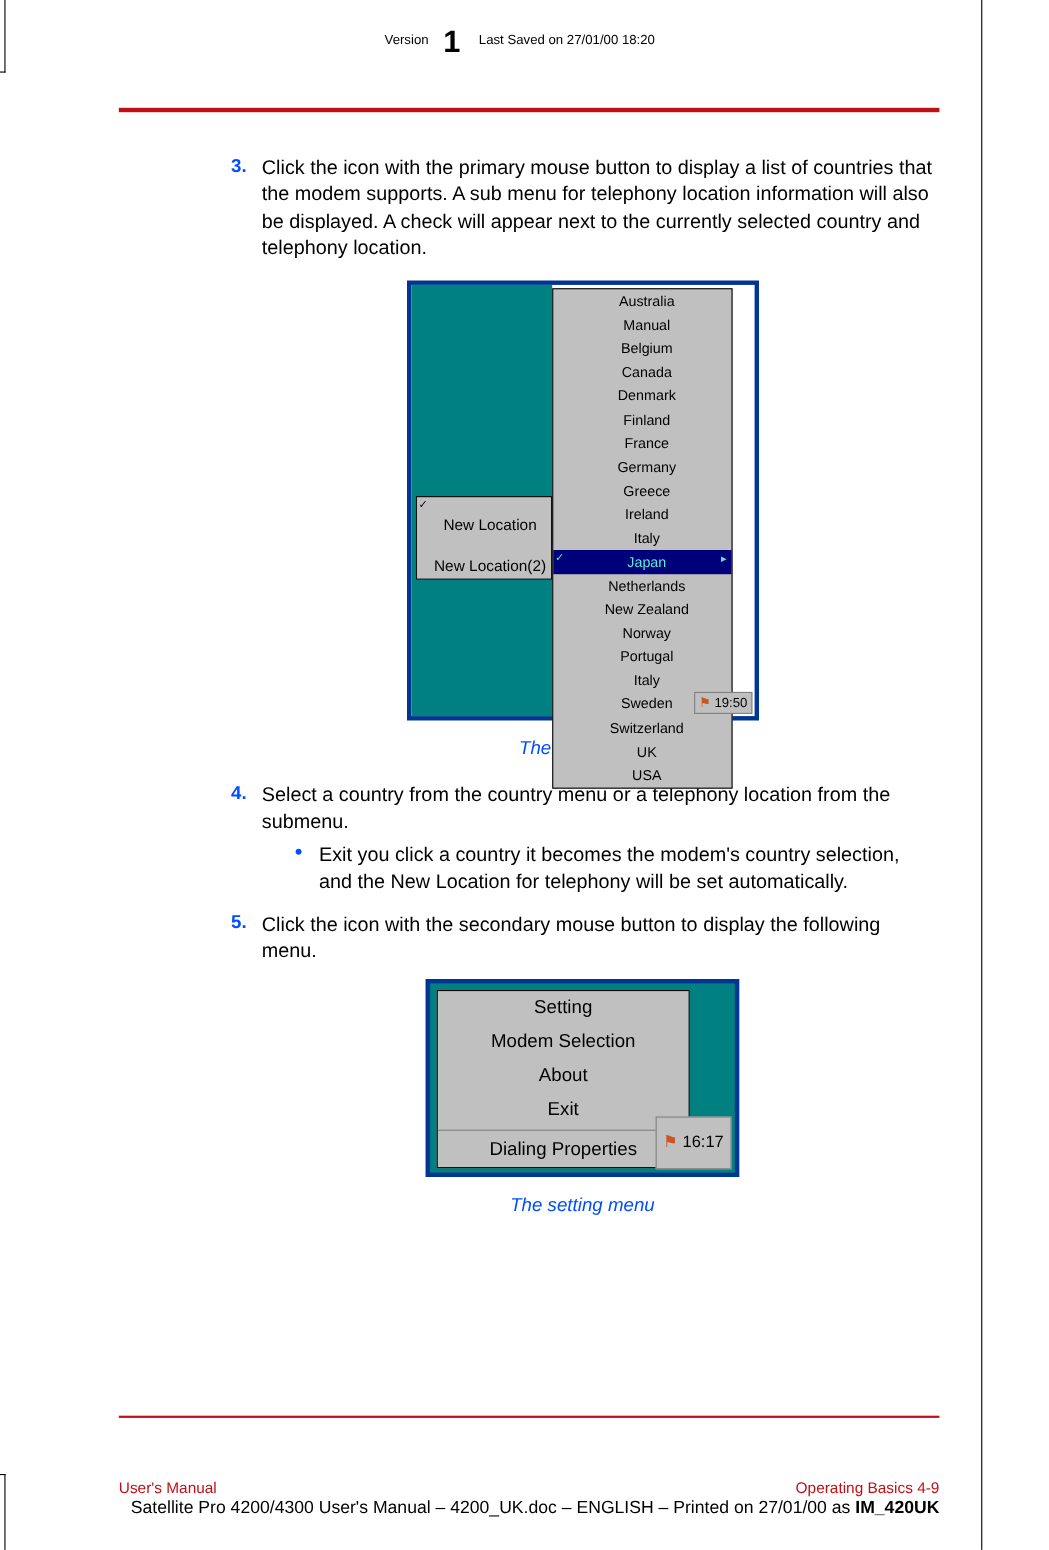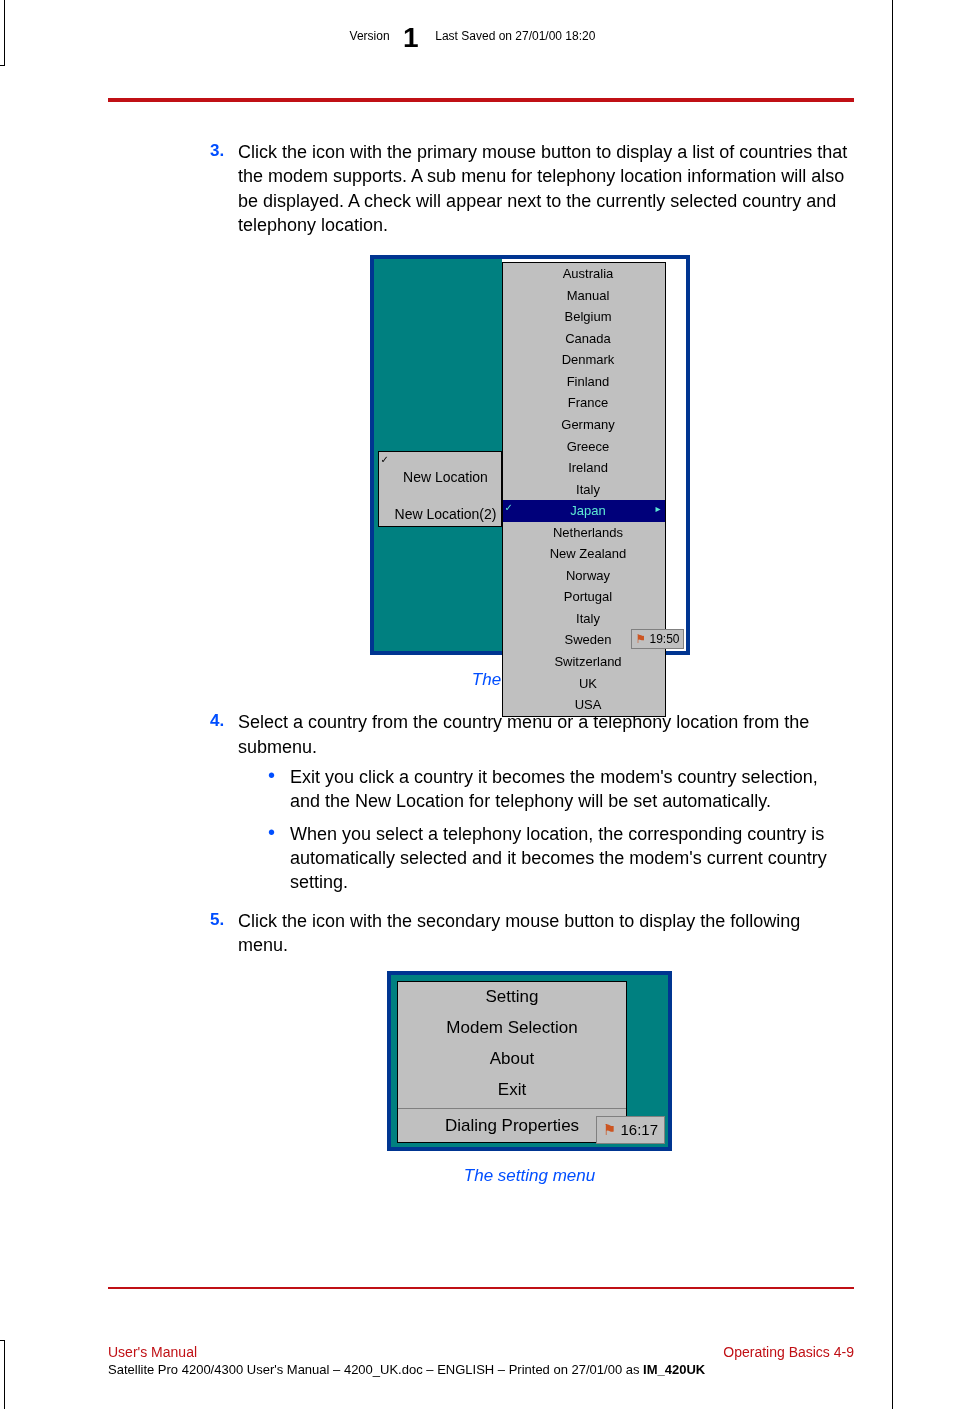--- a/index.html
+++ b/index.html
@@ -41,26 +41,26 @@
 
   ul.bullets { list-style: none; margin: 6px 0 0 30px; }
   ul.bullets li { position: relative; padding-left: 22px; margin-bottom: 8px; }
   ul.bullets li::before { content: "•"; color: #004eff; position: absolute; left: 0; top: 0; font-size: 20px; line-height: 1; }
 
   .figure2-wrap { text-align: center; margin: 14px 0 4px; }
   .figure2 { display: inline-block; width: 285px; border: 4px solid #003591; background: #008080; position: relative; height: 180px; }
   .menu2 { position: absolute; left: 6px; top: 6px; width: 230px; background: #c0c0c0; border: 1px solid #000; font-size: 17px; }
   .menu2 div { padding: 4px 12px; color: #000; }
   .menu2 .sep { border-top: 1px solid #808080; margin: 2px 0; padding: 0; height: 0; }
-  .fig2-task { position: absolute; right: 3px; bottom: 3px; font-size: 15px; background: #c0c0c0; padding: 3px 6px; border: 1px solid #808080; }
+  .fig2-task { position: absolute; right: 3px; bottom: 3px; font-size: 15px; background: #c0c0c0; padding: 13px 6px; border: 1px solid #808080; }
   .fig2-task .icon { color: #c52; }
 
   .red-hr-bottom { position: absolute; left: 108px; right: 100px; top: 1287px; height: 2px; background: #c01015; }
   .footer { position: absolute; left: 108px; right: 100px; top: 1296px; display: flex; justify-content: space-between; color: #c01015; font-size: 14px; margin-top: 48px; }
-  .footfoot { position: absolute; left: 108px; right: 116px; top: 1362px; text-align: left; font-size: 13px; color: #000; }
+  .footfoot { position: absolute; left: 108px; right: 100px; top: 1362px; text-align: right; font-size: 16px; color: #000; }
   .footfoot b { font-weight: bold; }
 </style>
 </head>
 <body>
 
 <div class="page-crop-top"></div>
 <div class="page-crop-bottom"></div>
 <div class="page-crop-right"></div>
 
 <div class="header">
@@ -117,21 +117,20 @@
     </div>
   </div>
   <div class="caption">The country list</div>
 
   <div class="ol-item">
     <div class="ol-num">4.</div>
     <div class="ol-body">
       <span>Select a country from the country menu or a telephony location from the submenu.</span>
       <ul class="bullets">
         <li>Exit you click a country it becomes the modem's country selection, and the New Location for telephony will be set automatically.</li>
-        <li>When you select a telephony location, the corresponding country is automatically selected and it becomes the modem's current country setting.</li>
       </ul>
     </div>
   </div>
 
   <div class="ol-item">
     <div class="ol-num">5.</div>
     <div class="ol-body">Click the icon with the secondary mouse button to display the following menu.</div>
   </div>
 
   <div class="figure2-wrap">

